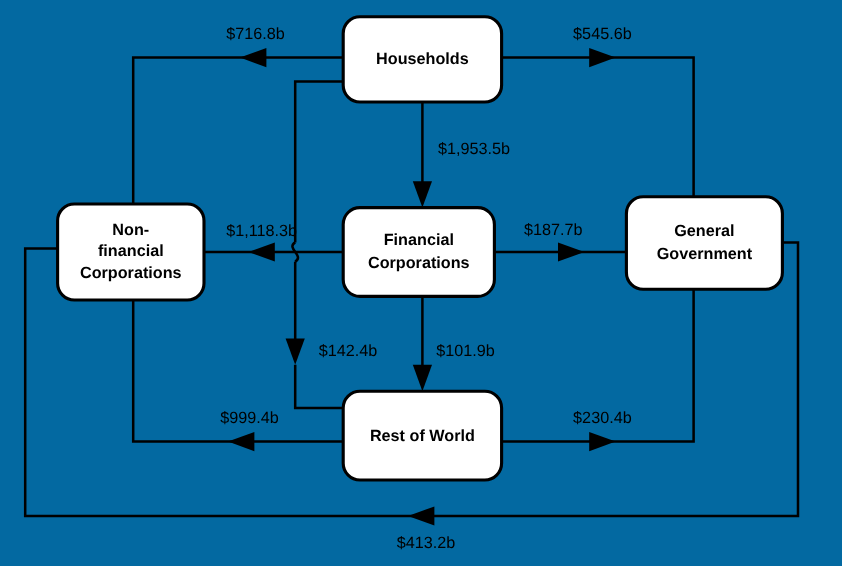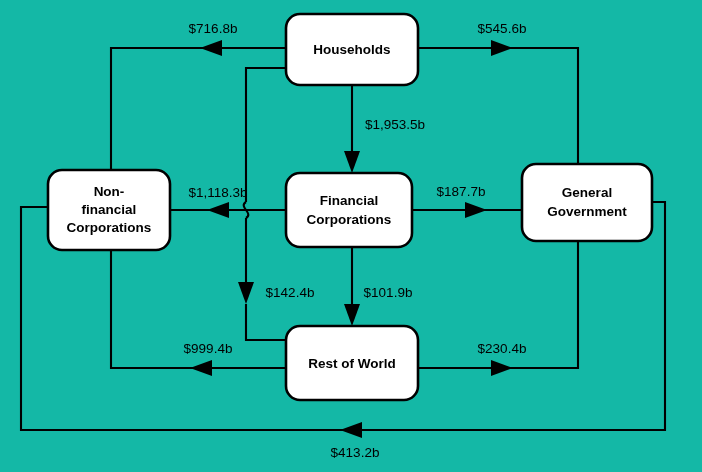--- a/index.html
+++ b/index.html
@@ -7,21 +7,21 @@
     padding: 0;
     background: #ffffff;
   }
   body {
     font-family: "Liberation Sans", sans-serif;
   }
   #diagram-root {
     position: relative;
     width: 702px;
     height: 472px;
-    background: #14b8a6;
+    background: #0369a1;
     overflow: hidden;
   }
   svg#flow-svg {
     position: absolute;
     left: 0;
     top: 0;
     width: 702px;
     height: 472px;
     display: block;
   }

